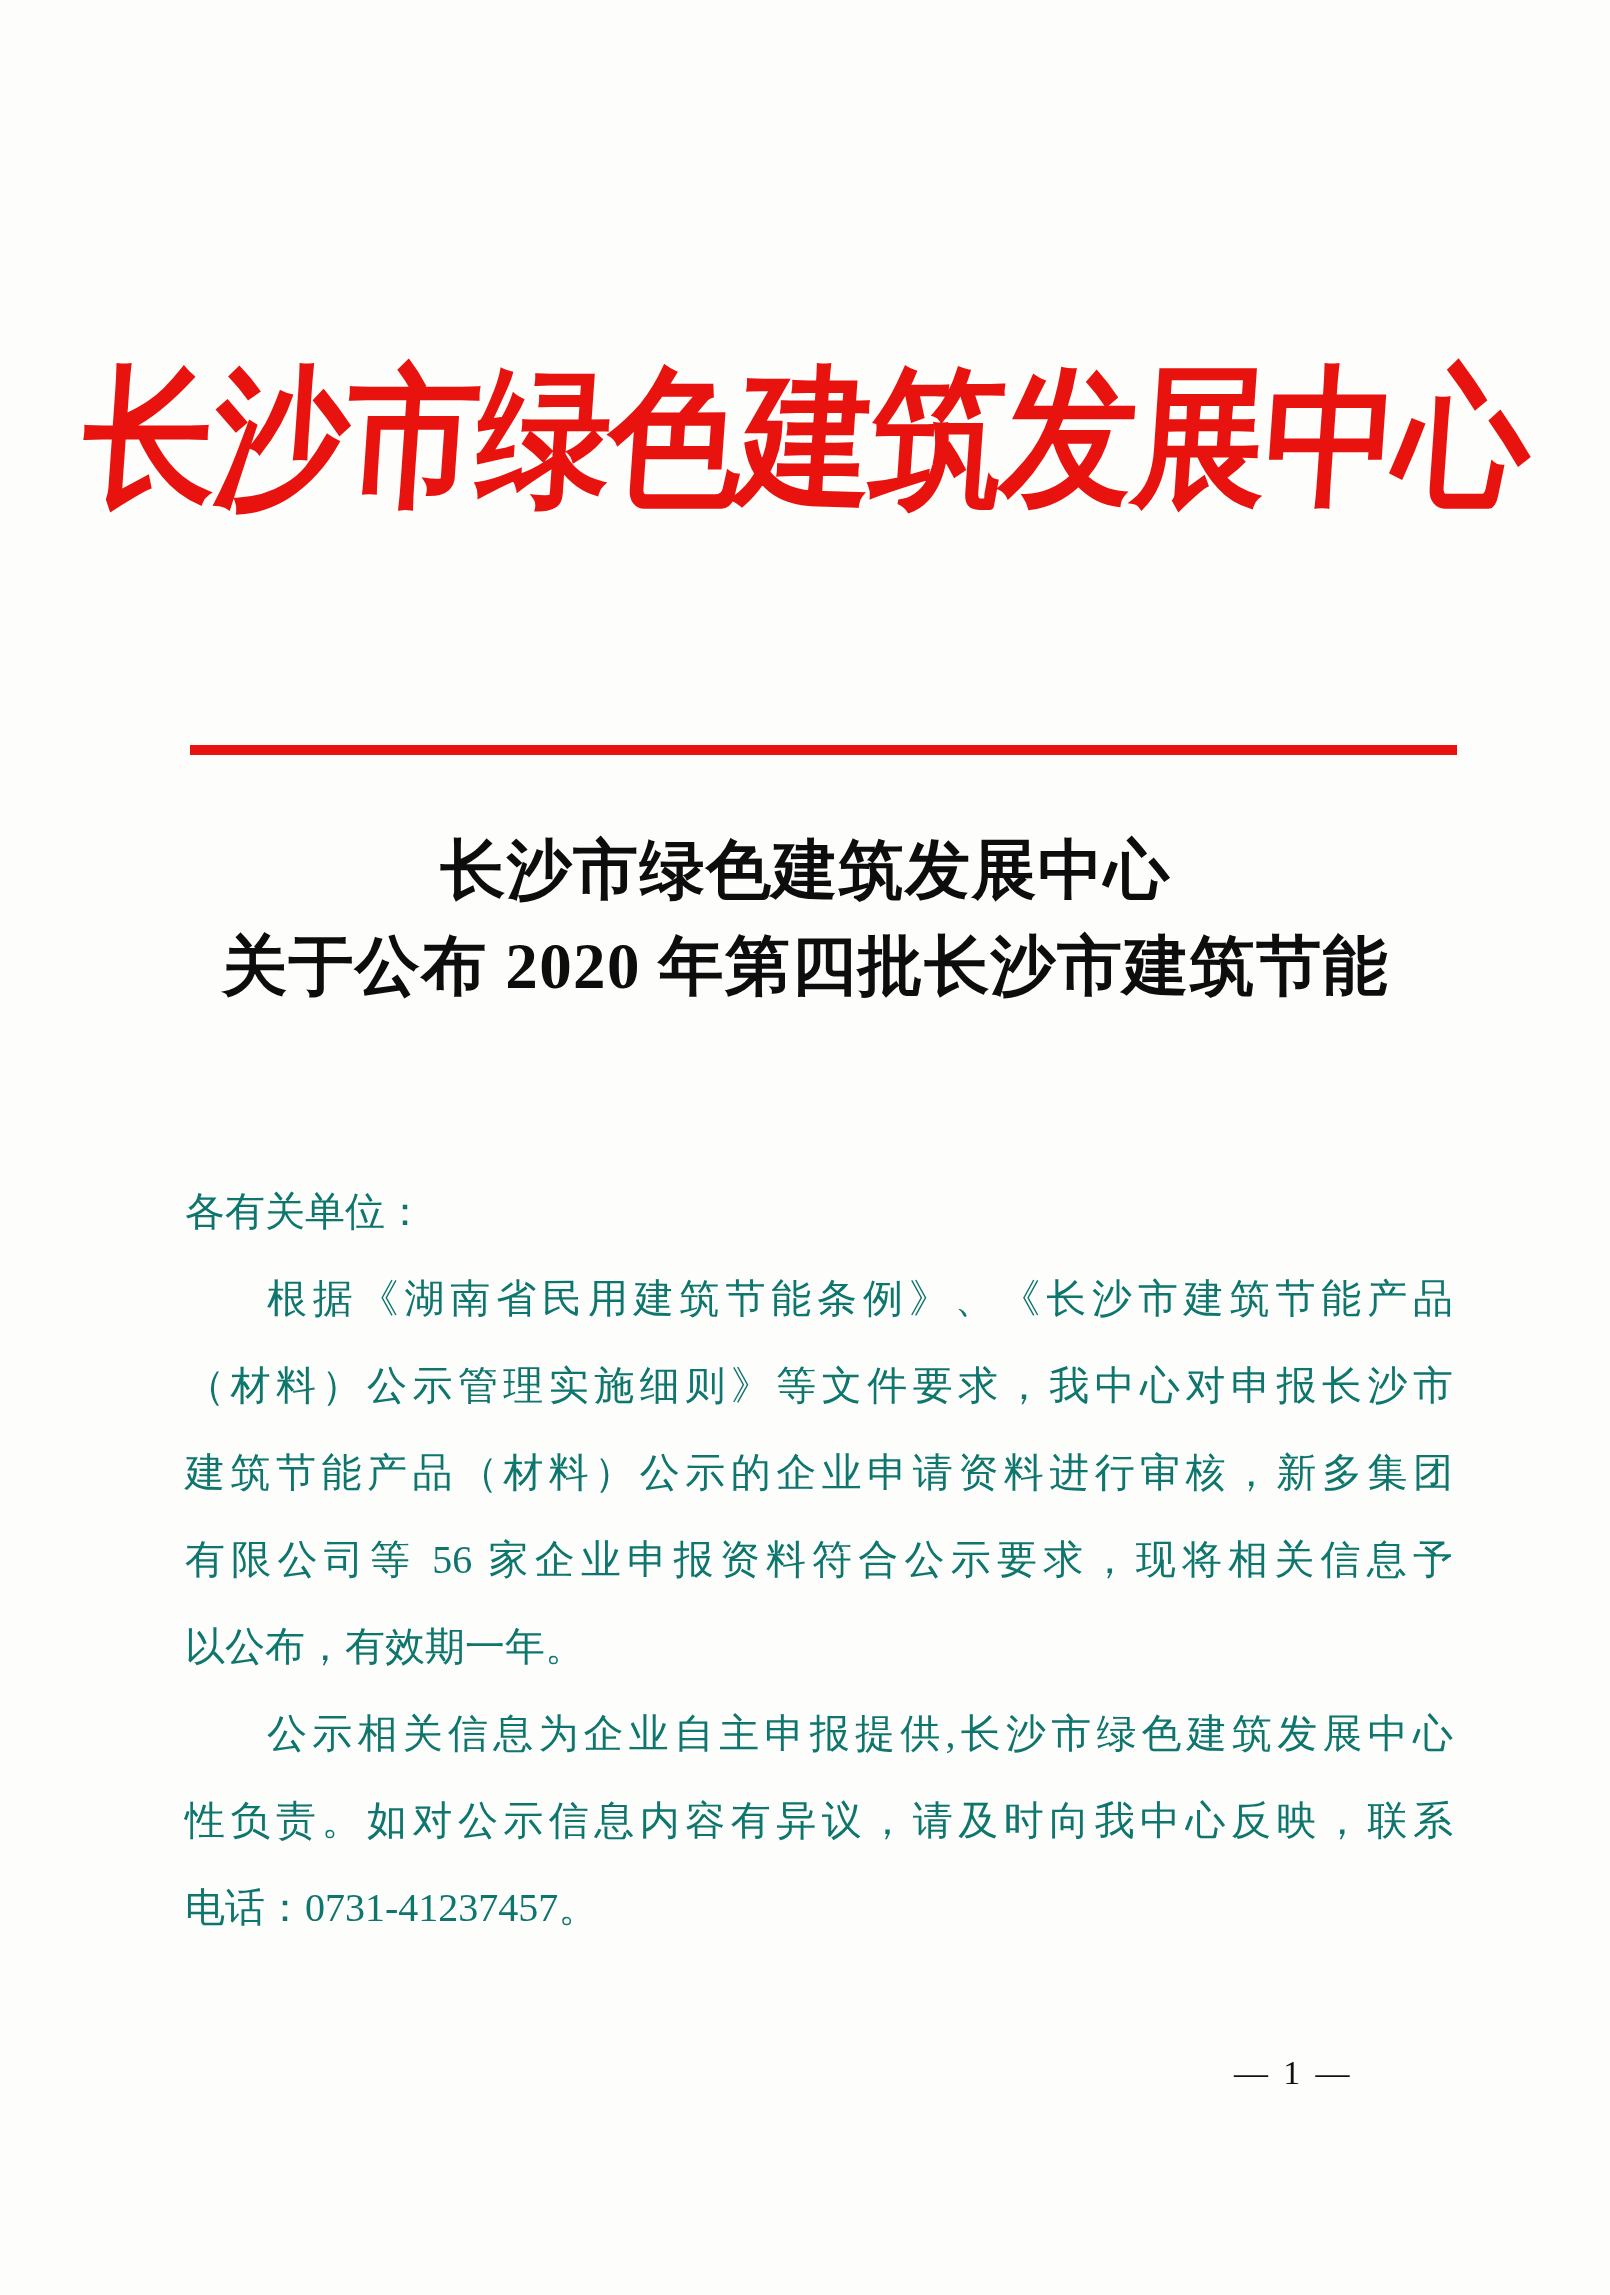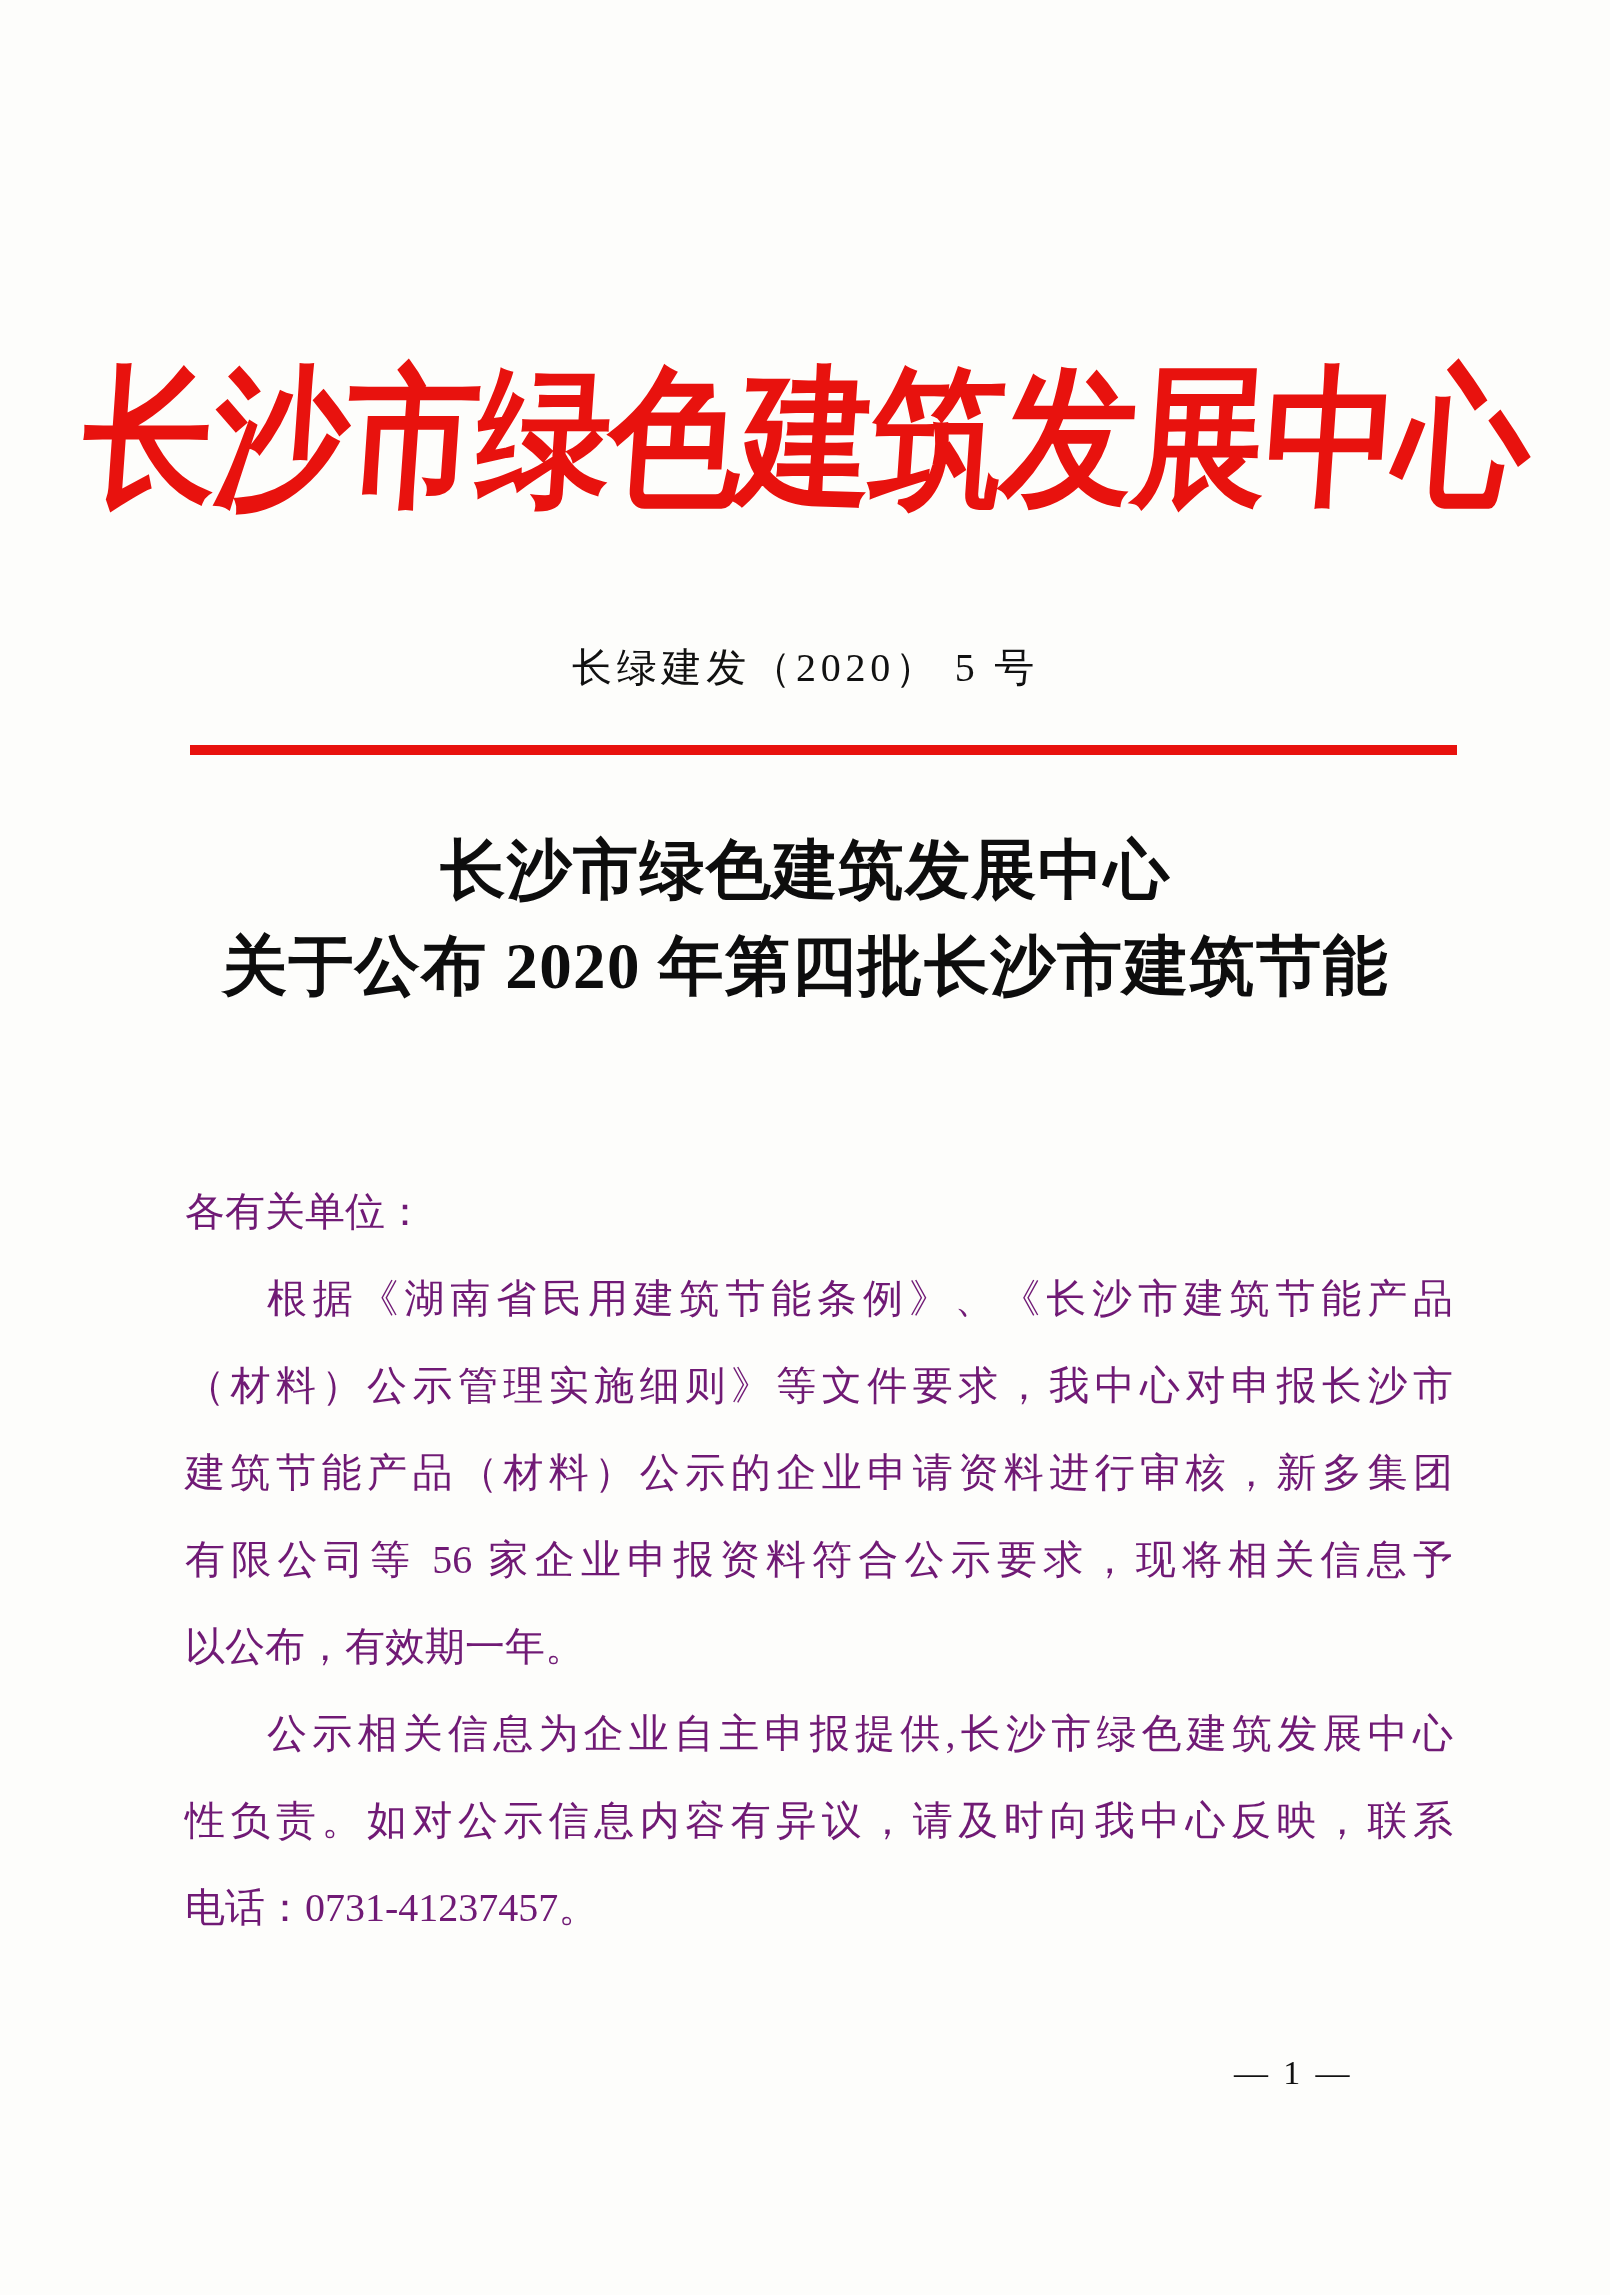--- a/index.html
+++ b/index.html
@@ -79,21 +79,21 @@
   }
 
   
   .body-text {
     position: absolute;
     top: 1168px;
     left: 185px;
     width: 1268px;
     font-size: 40px;
     line-height: 87px;
-    color: #701a75;
+    color: #0f766e;
   }
   .line {
     height: 87px;
     white-space: nowrap;
   }
   .line.fill {
     white-space: normal;
     text-align: justify;
     text-align-last: justify;
   }
@@ -112,21 +112,20 @@
     white-space: nowrap;
   }
 </style>
 </head>
 <body>
 
 <div class="page">
 
   <div class="masthead">长沙市绿色建筑发展中心</div>
 
-  <div class="doc-number">长绿建发（2020） 5 号</div>
 
   <div class="red-rule"></div>
 
   <div class="notice-title">
     <div>长沙市绿色建筑发展中心</div>
     <div>关于公布 2020 年第四批长沙市建筑节能</div>
   </div>
 
   <div class="body-text">
     <div class="line">各有关单位：</div>

